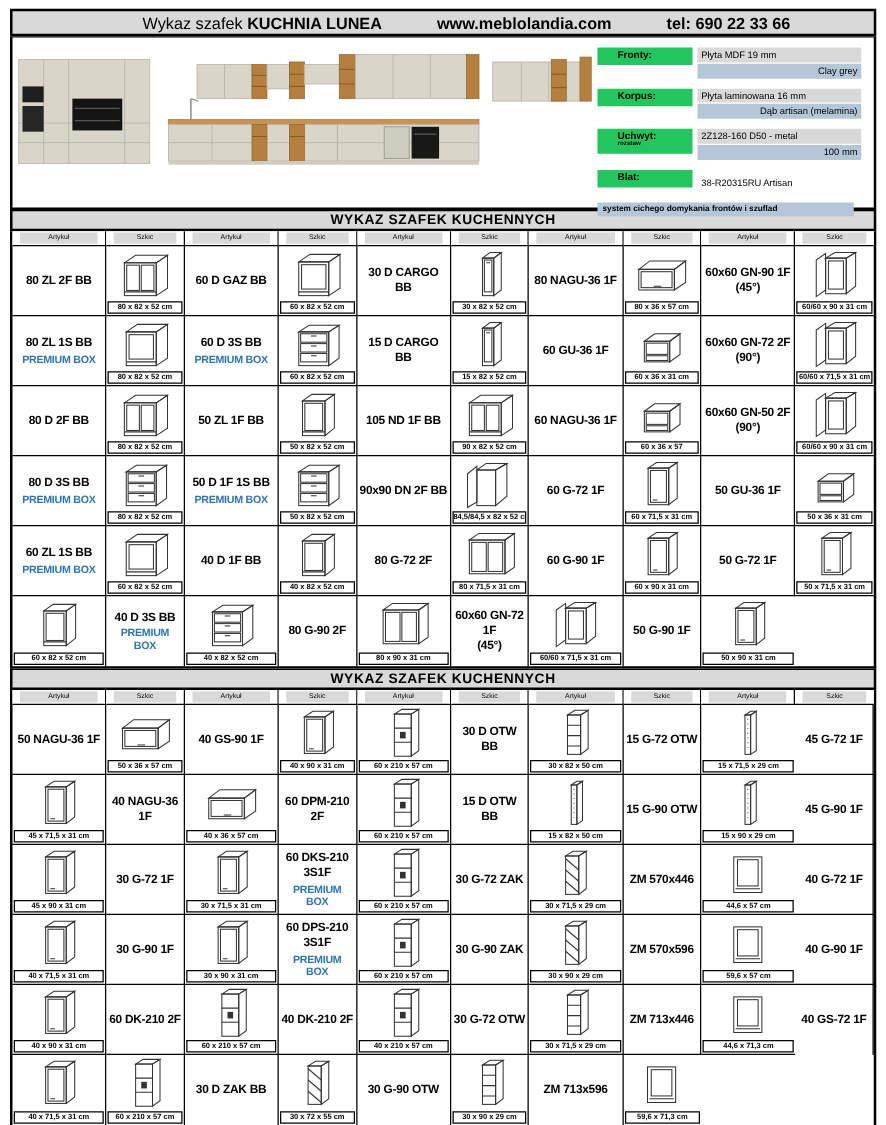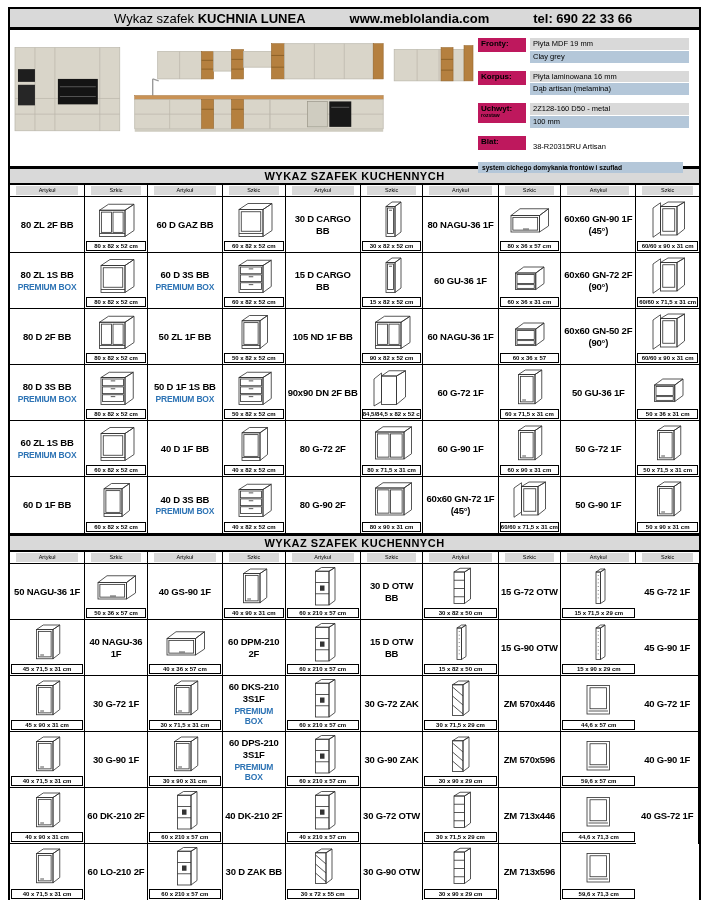--- a/index.html
+++ b/index.html
@@ -12,28 +12,28 @@
   .header-bar .t { font-weight:normal; }
   .header-bar b { font-weight:bold;margin-top:44px; }
   .header-bar .w, .header-bar .p { font-weight:600; }
 
   
   .top-frame { border:2px solid #000; border-top-width:1px; height:139px; display:flex; background:#fff; }
   .kitchen-render { flex:1 1 auto; height:100%; }
   .kitchen-render svg { width:100%; height:100%; display:block; }
   .specs { width:225px; padding:8px 10px 0 4px; }
   .spec-row { display:flex; margin-bottom:7px; align-items:flex-start; }
-  .spec-label-box { width:48px; background:#be185d; padding:1px 3px 4px 3px; margin-right:4px; }
+  .spec-label-box { width:76px; background:#22c55e; padding:1px 3px 4px 16px; margin-right:4px; }
   .spec-label { font-size:8px; font-weight:bold; }
   .spec-sublabel { font-size:5px; font-weight:bold; line-height:1.1; }
   .spec-values { flex:1; }
   .spec-v { font-size:7.5px; font-weight:normal; padding:1px 3px; margin-bottom:1px; line-height:1.3; white-space:nowrap; }
   .v1 { background:#d9d9d9; }
   .v1.plain { background:transparent; padding-top:6px; }
-  .v2 { background:#b4c7d9; }
+  .v2 { background:#b4c7d9;text-align:right; }
   .spec-footer { margin-top:9px; background:#b4c7d9; font-size:6.6px; font-weight:bold; padding:2px 4px; width:97%; }
 
   
   .tbl-title { border:2px solid #000; border-top-width:1px; background:#d9d9d9; text-align:center;
     font-size:11px; font-weight:600; letter-spacing:0.5px; line-height:15px; height:17px; }
   .grid { border:2px solid #000; border-top:none; display:grid;
     grid-template-columns: repeat(5, 54fr 45fr); }
   .hcell { height:12px; border-right:1px solid #000; border-bottom:1px solid #000; background:#fff;
     display:flex; align-items:center; justify-content:center; padding:1px 6px; }
   .hcell:nth-child(10n) { border-right:none; }
@@ -537,23 +537,20 @@
         <div class="cell szk cr">
           <svg viewBox="0 0 64 56">
             <polygon points="18,10 27,4 49,4 40,10"></polygon>
             <polygon points="40,10 49,4 49,42 40,49"></polygon>
             <rect x="18" y="10" width="22" height="39"></rect>
             <rect x="20.5" y="12.5" width="17" height="34"></rect>
             <line x1="23" y1="44" x2="28" y2="44"></line>
           </svg>
           <div class="dims">50 x 71,5 x 31 cm</div>
         </div>
-        <div class="cell art row-last">
-          <div class="code">60 D 1F BB</div>
-        </div>
         <div class="cell szk row-last">
           <svg viewBox="0 0 64 56">
             <polygon points="16,13 26,6 50,6 40,13"></polygon>
             <polygon points="40,13 50,6 50,42 40,50"></polygon>
             <rect x="16" y="13" width="24" height="37"></rect>
             <rect x="18.5" y="15.5" width="19" height="29"></rect>
             <line x1="16" y1="46" x2="40" y2="46"></line>
           </svg>
           <div class="dims">60 x 82 x 52 cm</div>
         </div>
@@ -979,23 +976,20 @@
         <div class="cell szk row-last">
           <svg viewBox="0 0 64 56">
             <polygon points="18,10 27,4 49,4 40,10"></polygon>
             <polygon points="40,10 49,4 49,42 40,49"></polygon>
             <rect x="18" y="10" width="22" height="39"></rect>
             <rect x="20.5" y="12.5" width="17" height="34"></rect>
             <line x1="23" y1="44" x2="28" y2="44"></line>
           </svg>
           <div class="dims">40 x 71,5 x 31 cm</div>
         </div>
-        <div class="cell art row-last">
-          <div class="code">60 LO-210 2F</div>
-        </div>
         <div class="cell szk row-last">
           <svg viewBox="0 0 64 56">
             <polygon points="22,7 30,2 48,2 40,7"></polygon>
             <polygon points="40,7 48,2 48,46 40,52"></polygon>
             <rect x="22" y="7" width="18" height="45"></rect>
             <line x1="22" y1="22" x2="40" y2="22"></line>
             <line x1="22" y1="37" x2="40" y2="37"></line>
             <rect class="f" x="28" y="26" width="6" height="7"></rect>
           </svg>
           <div class="dims">60 x 210 x 57 cm</div>

